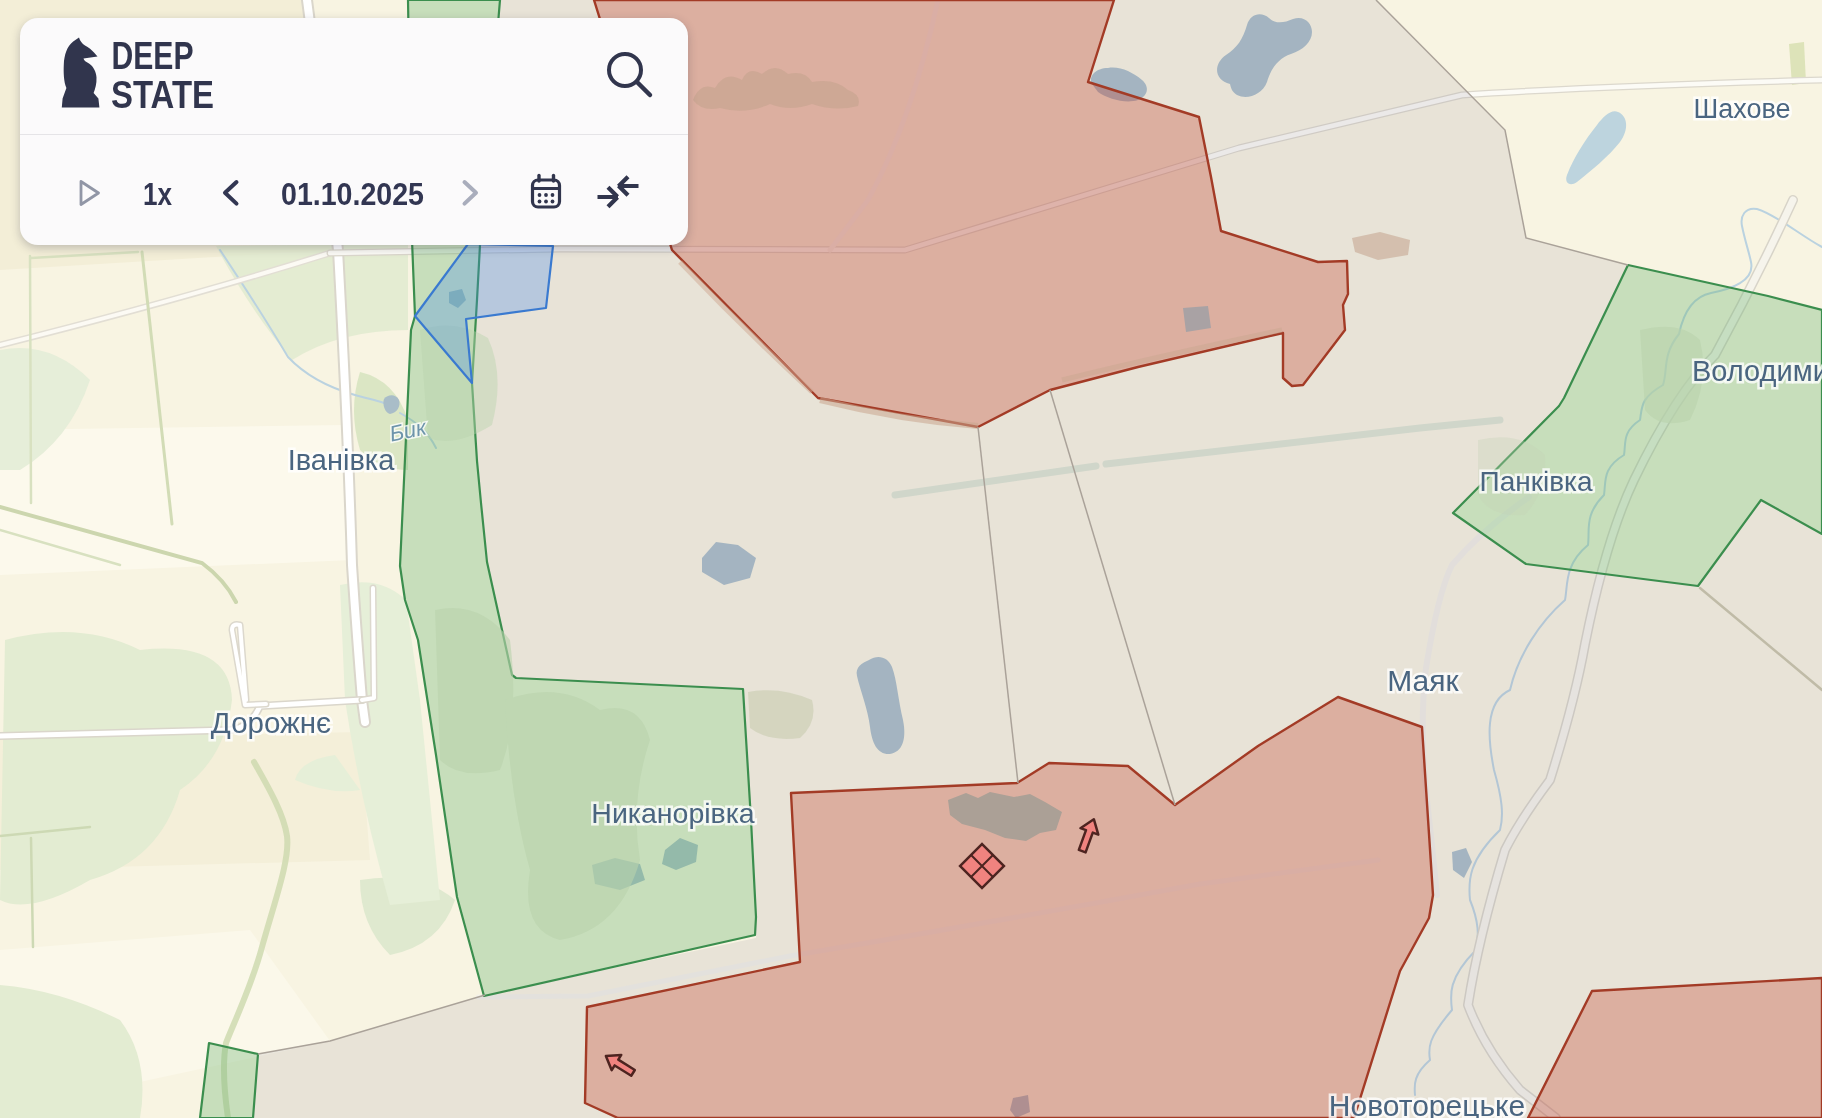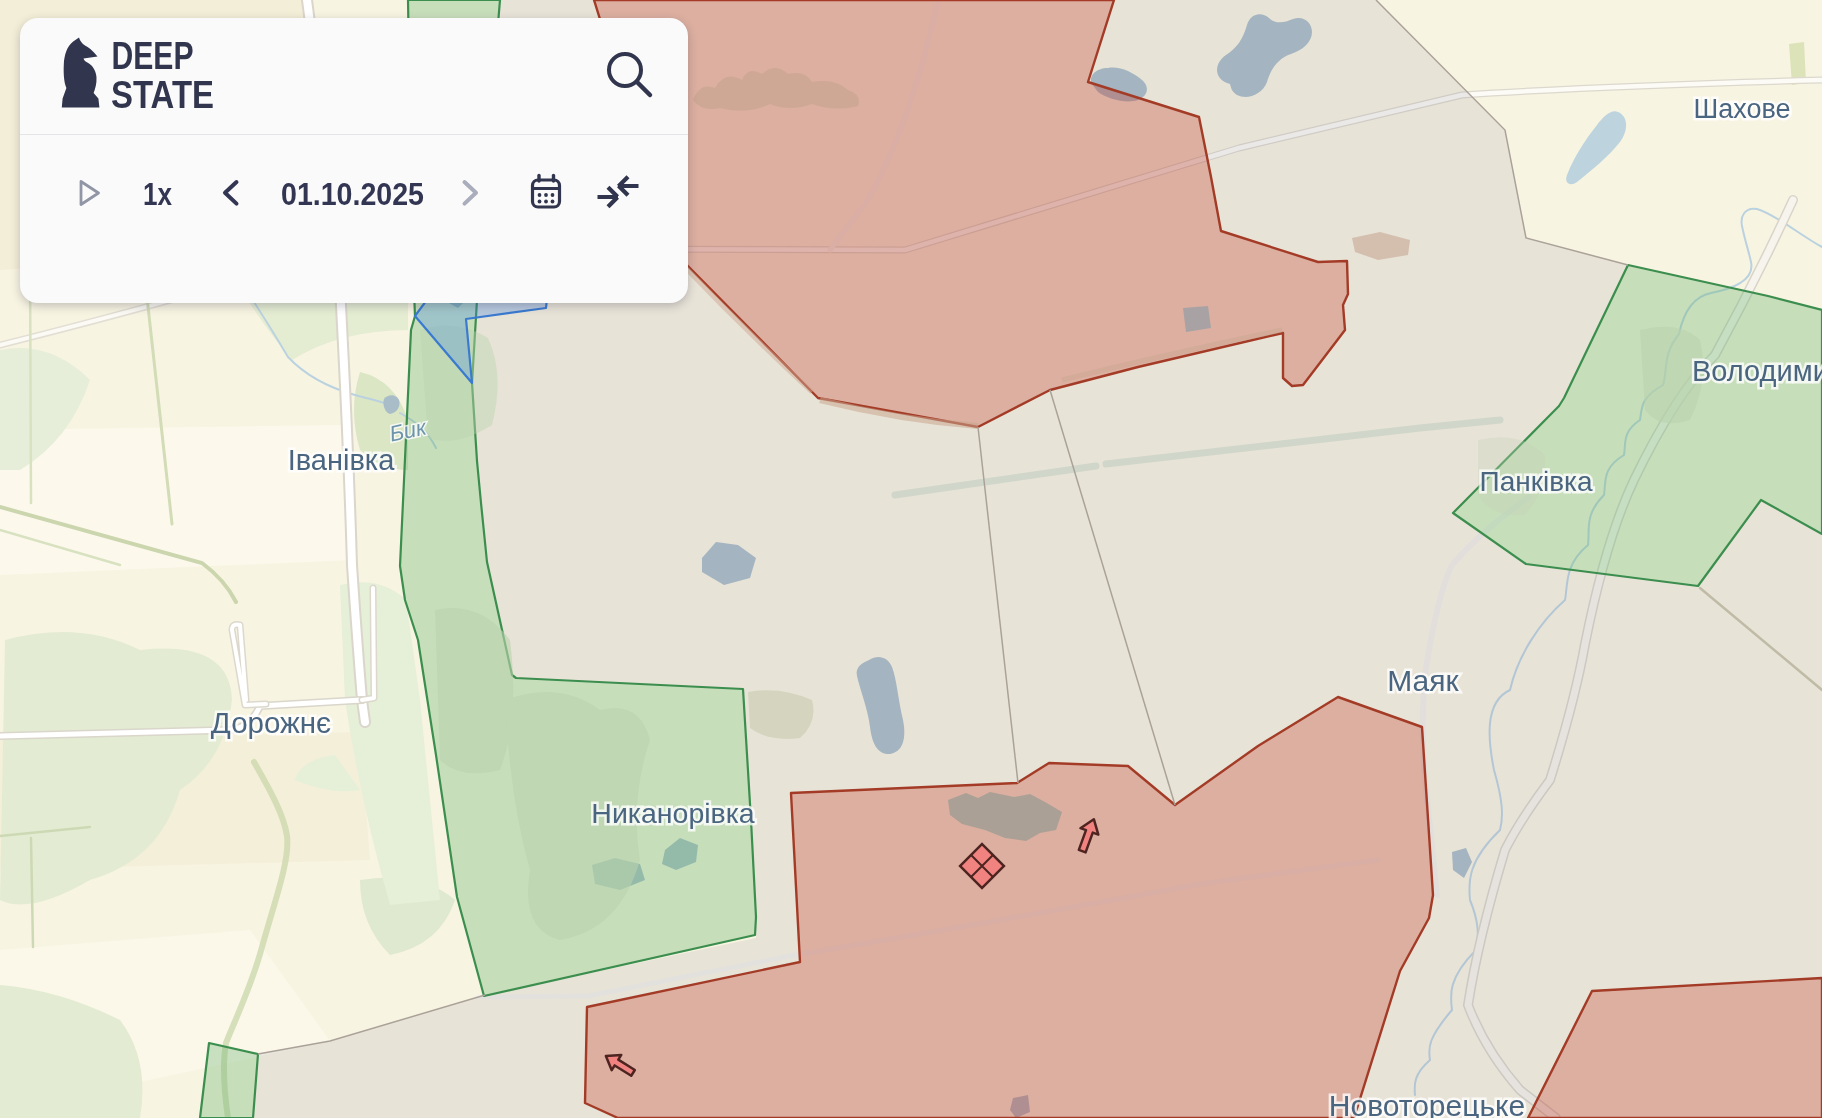--- a/index.html
+++ b/index.html
@@ -1,17 +1,17 @@
 <!DOCTYPE html>
 <html><head>
 <meta charset="utf-8">
 <style>
 html,body{margin:0;padding:0;width:1822px;height:1118px;overflow:hidden;background:#f8f4e2;font-family:"Liberation Sans",sans-serif;}
 #map{position:absolute;left:0;top:0;}
-#panel{position:absolute;left:20px;top:18px;width:668px;height:285px;background:#fbfafb;border-radius:18px;box-shadow:0 3px 10px rgba(40,40,60,.26);}
+#panel{position:absolute;left:20px;top:18px;width:668px;height:227px;background:#fbfafb;border-radius:18px;box-shadow:0 3px 10px rgba(40,40,60,.26);}
 </style>
 </head>
 <body>
 <svg id="map" width="1822" height="1118" viewBox="0 0 1822 1118">
   <rect x="0" y="0" width="1822" height="1118" fill="#f8f4e2"></rect>
   <g id="fields" fill="#f3eed7">
     <polygon points="0,0 310,0 330,250 0,270"></polygon>
     <polygon points="0,430 345,425 352,560 0,575" fill="#fcf9ec"></polygon>
     <polygon points="0,740 360,732 370,860 0,870" fill="#f4efd9"></polygon>
     <polygon points="0,950 250,930 330,1041 0,1112" fill="#fbf8ea"></polygon>

